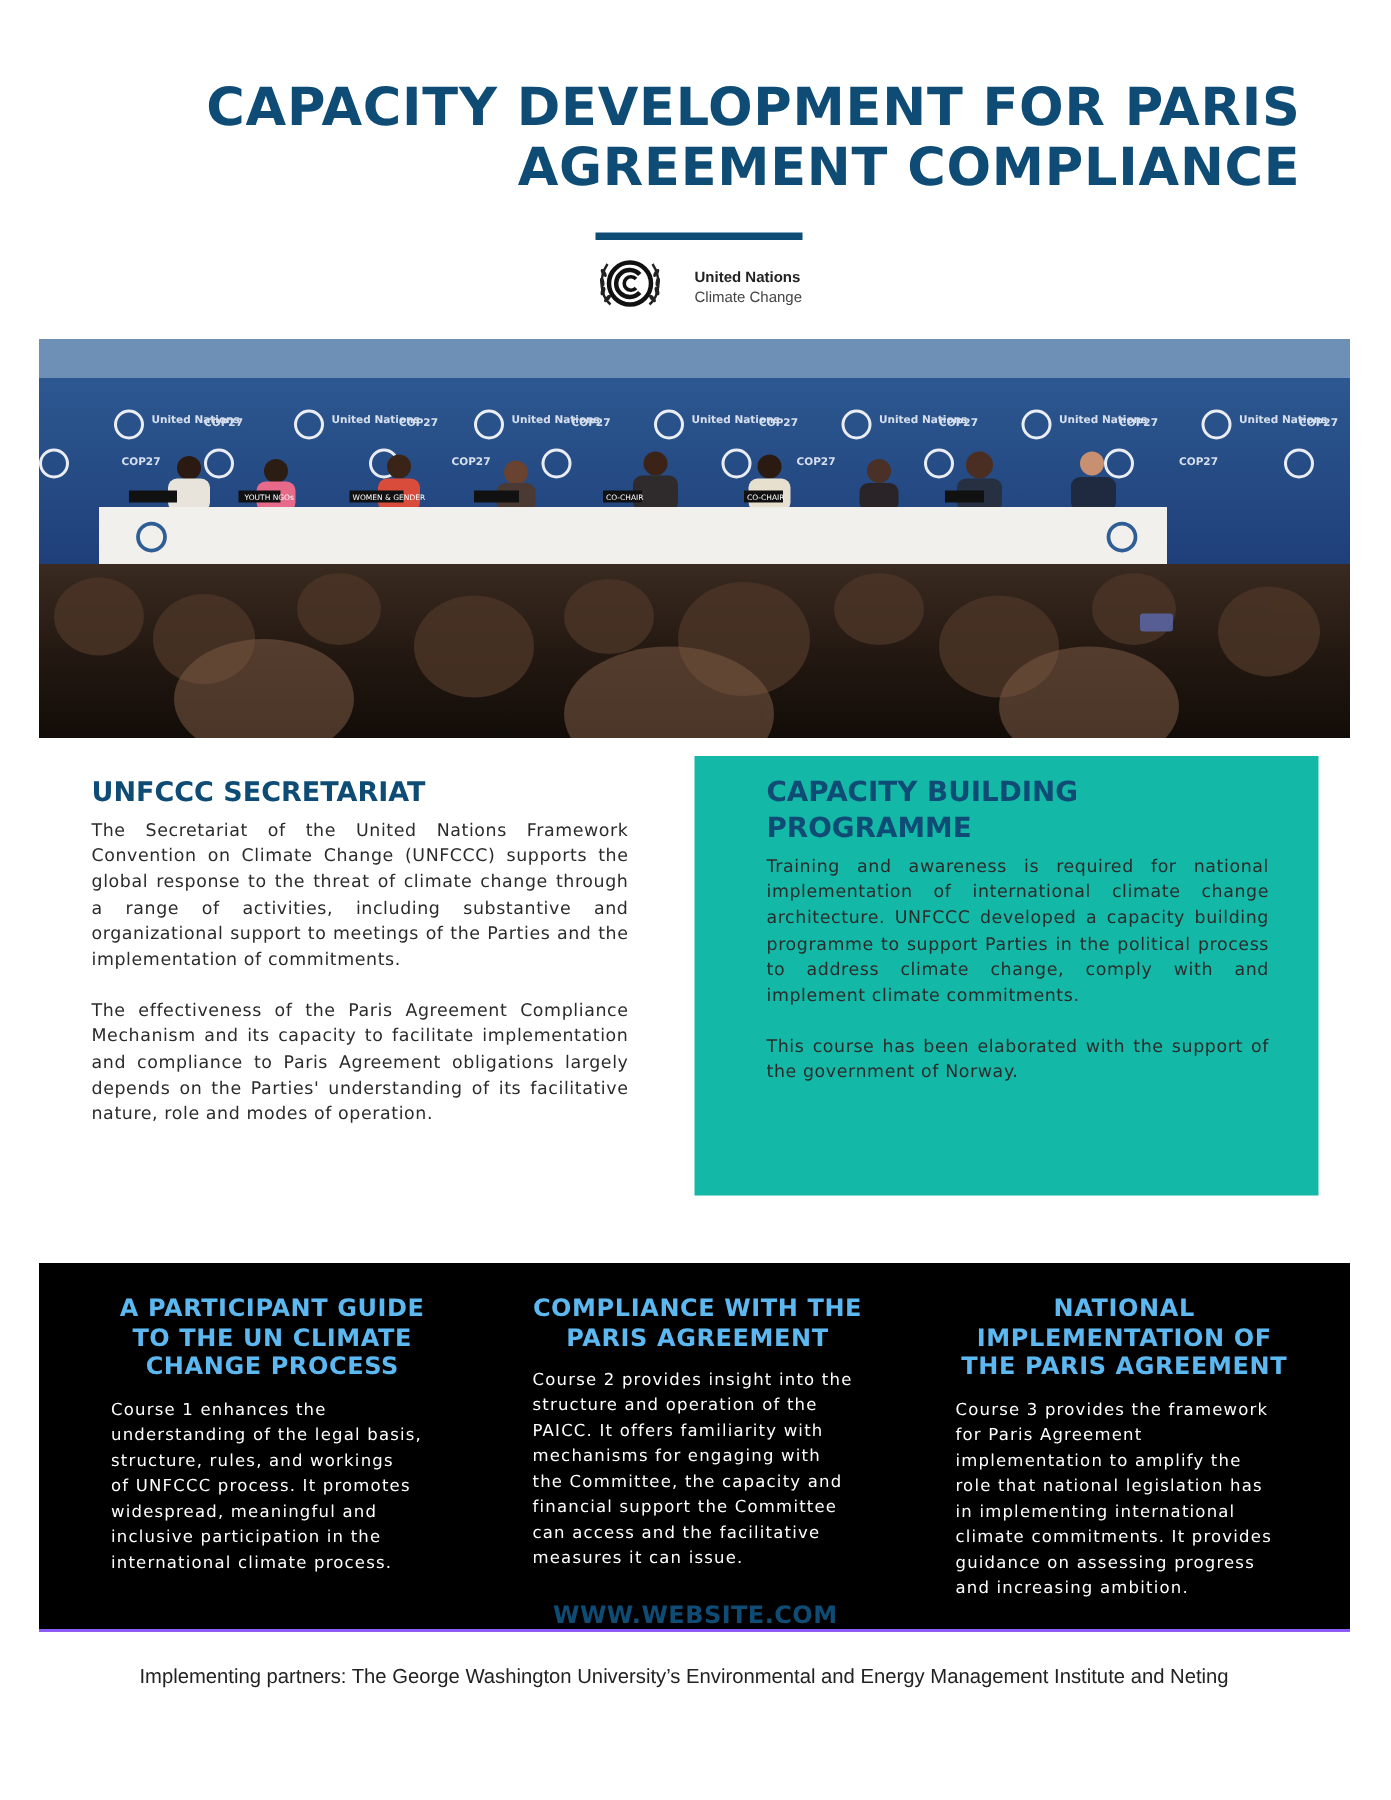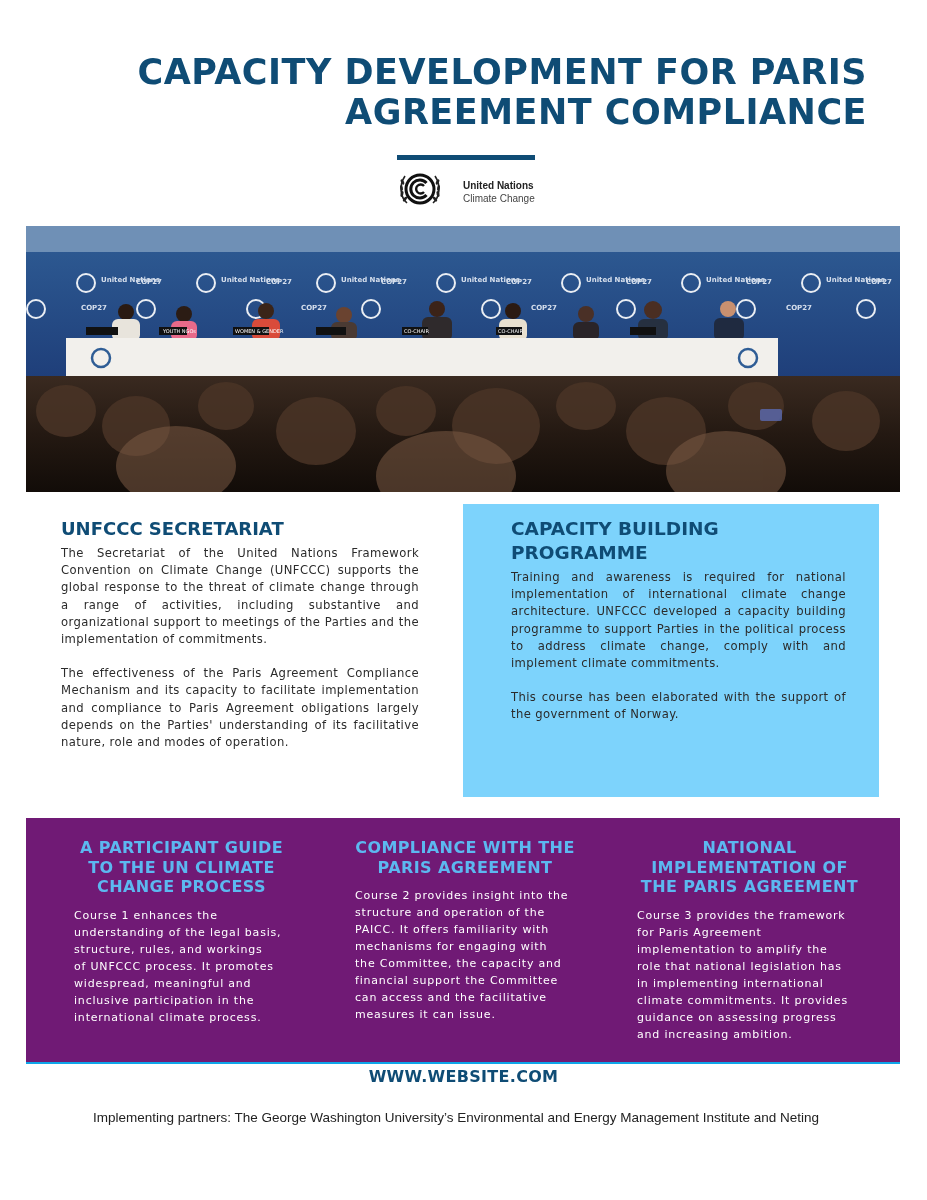--- a/index.html
+++ b/index.html
@@ -23,36 +23,36 @@
 
   .photo {
     position: absolute; left: 26px; top: 226px; width: 874px; height: 266px;
     overflow: hidden; background: #1a1511;
   }
   .photo svg { width: 100%; height: 100%; display: block; }
 
   .col-left { position: absolute; left: 61px; top: 517px; width: 358px; }
   .col-right {
     position: absolute; left: 463px; top: 504px; width: 416px; height: 293px;
-    background: #7dd3fc; padding: 13px 33px 0 48px;
+    background: #14b8a6; padding: 13px 33px 0 48px;
   }
   .sec-title {
     font-family: "DejaVu Sans", sans-serif; font-weight: bold; color: #0f4c75;
     font-size: 18px; line-height: 24px; margin-bottom: 4px;
   }
   .col-right .sec-title { font-size: 18.5px; }
   .para {
     font-family: "DejaVu Sans", sans-serif; font-size: 11.6px; line-height: 17.2px;
     color: #2b2b2b; text-align: justify; letter-spacing: 0.4px;
   }
   .para + .para { margin-top: 17px; }
 
   .band {
-    position: absolute; left: 26px; top: 818px; width: 874px; height: 246px;
-    background: #701a75; border-bottom: 2px solid #0ea5e9;
+    position: absolute; left: 26px; top: 842px; width: 874px; height: 246px;
+    background: #000000; border-bottom: 2px solid #8b5cf6;
   }
   .course { position: absolute; top: 20px; }
   .course-title {
     font-family: "DejaVu Sans", sans-serif; font-weight: bold; color: #5cb8f0;
     font-size: 16px; line-height: 19.5px; text-align: center; letter-spacing: 0.4px;
   }
   .course-body {
     margin-top: 10px;
     font-family: "DejaVu Sans", sans-serif; font-size: 11px; line-height: 17px;
     color: #ffffff; letter-spacing: 0.8px; white-space: pre-line;

